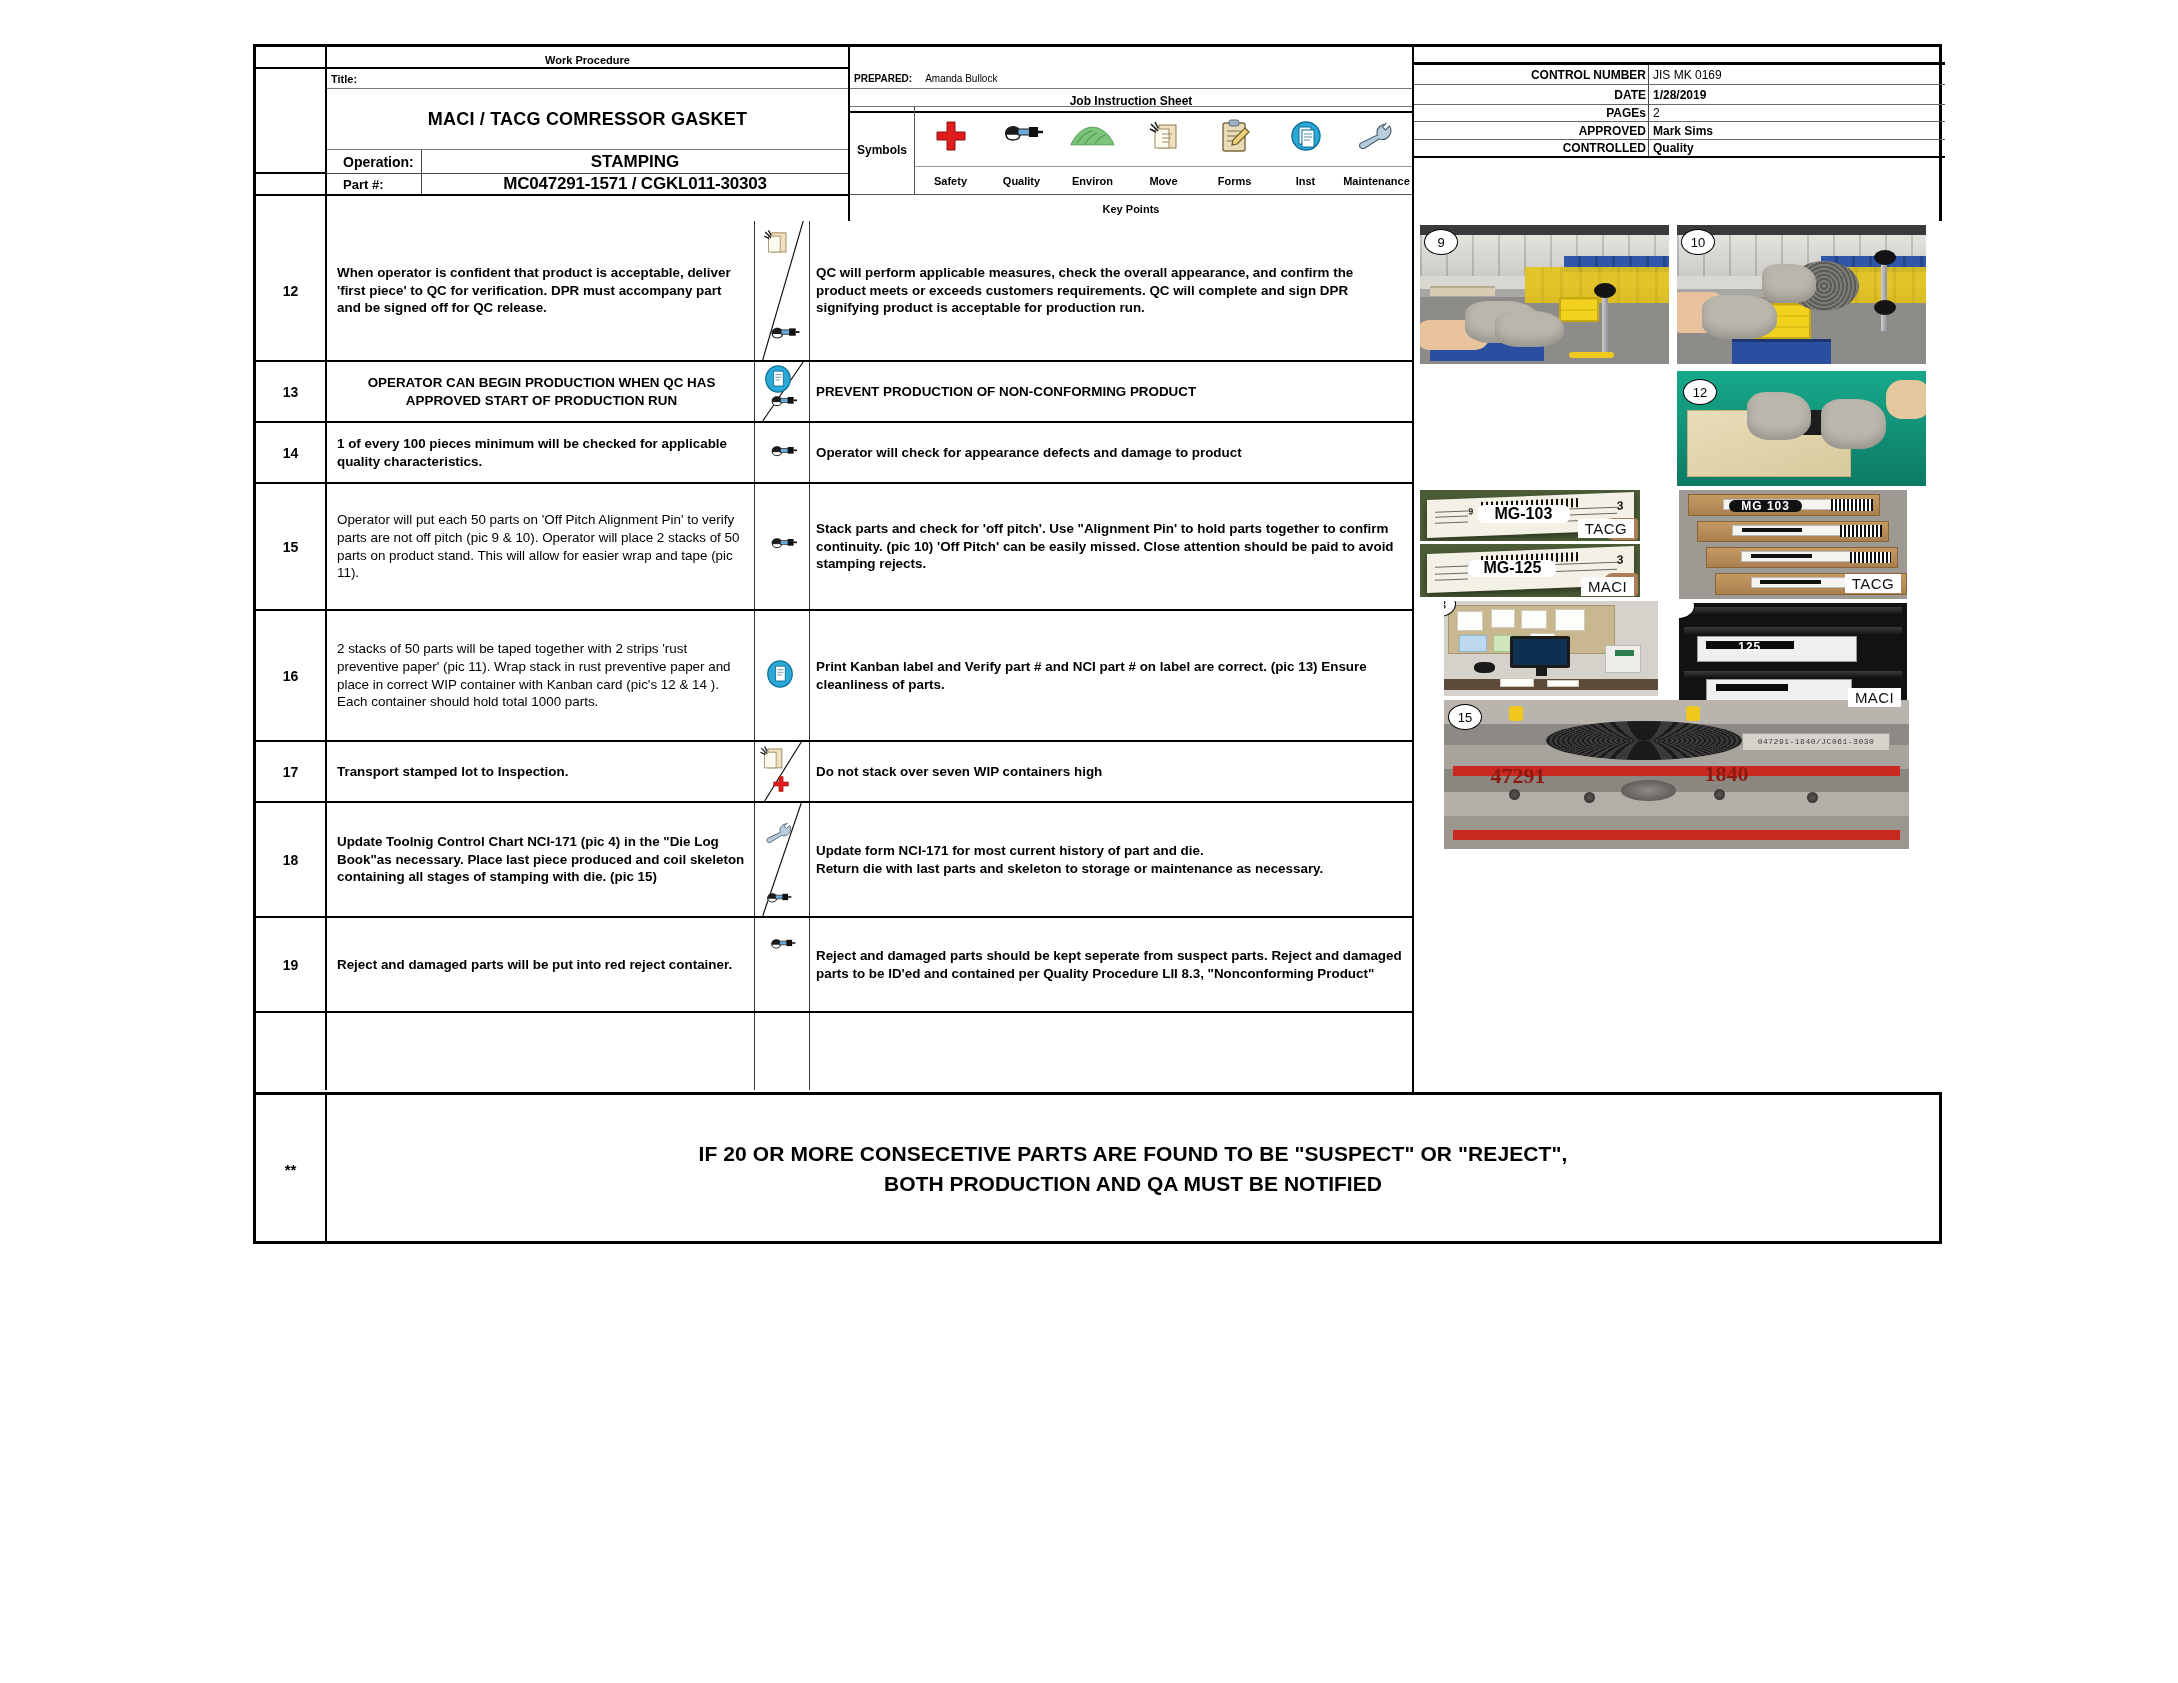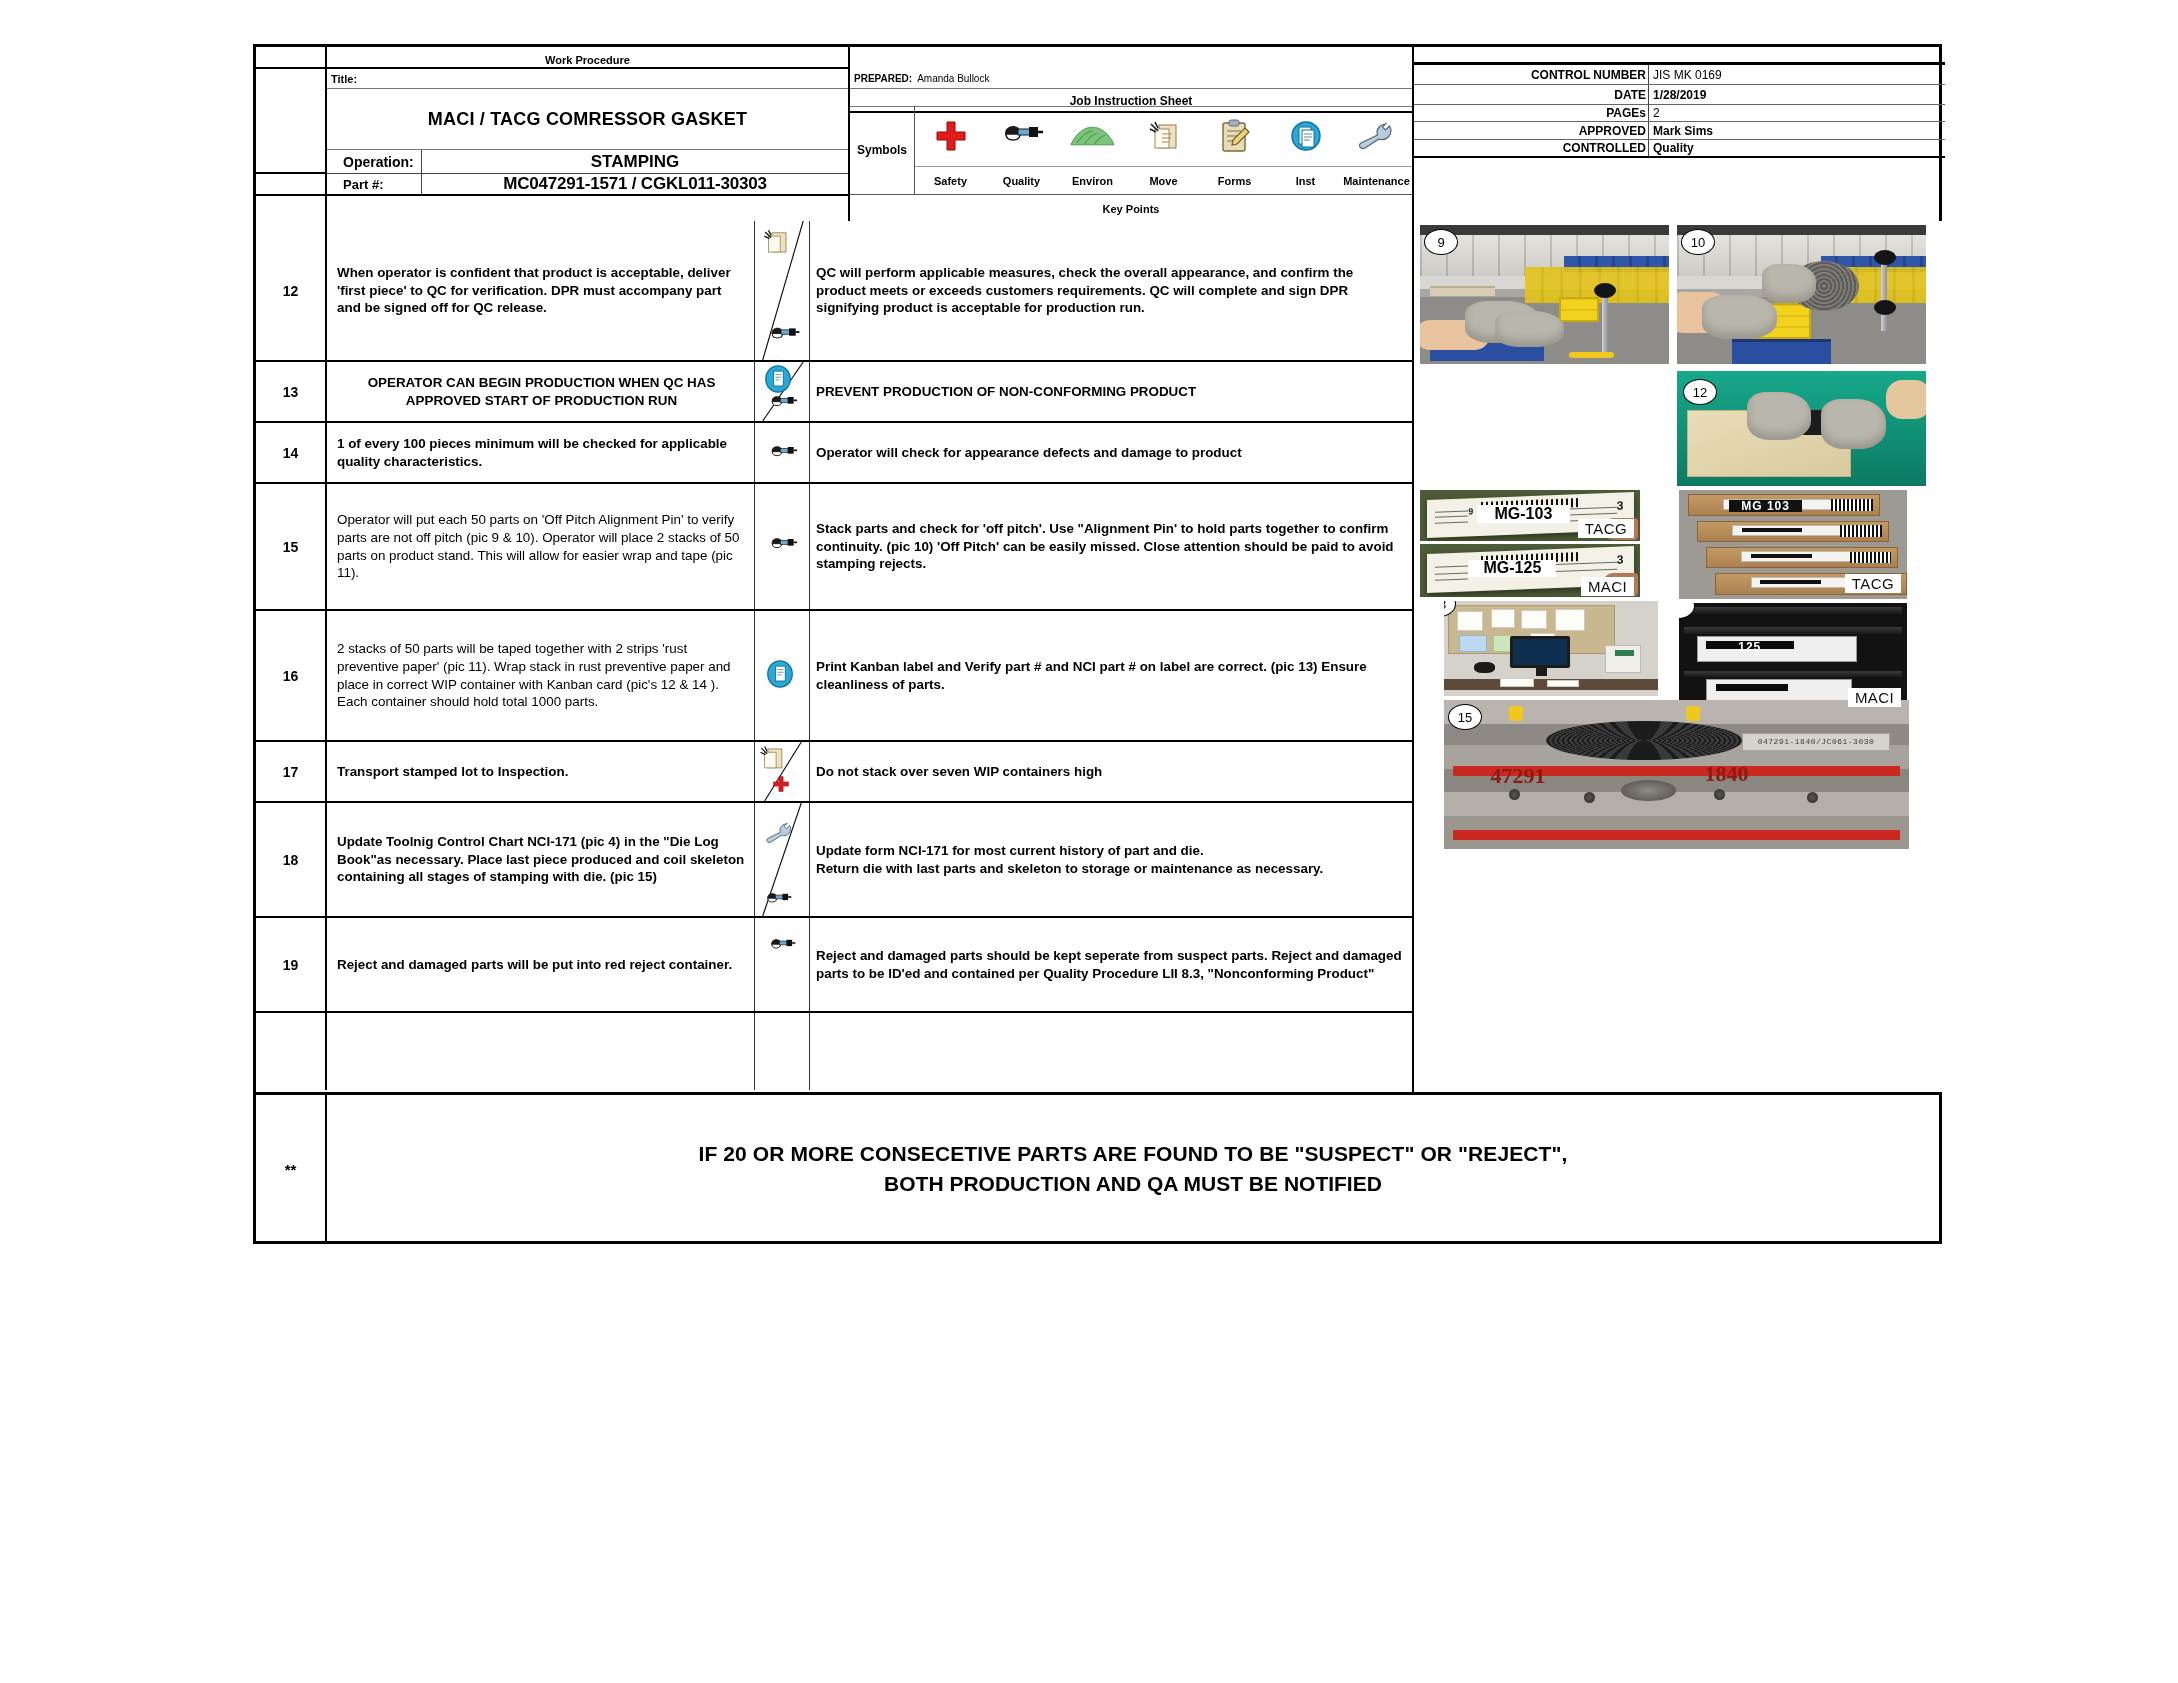--- a/index.html
+++ b/index.html
@@ -149,21 +149,21 @@
     display:flex; align-items:center; justify-content:center;
     font-size:13px; font-weight:400; color:#000;
   }
   .tag {
     position:absolute; background:#fff; color:#111; z-index:6;
     font-size:15px; font-weight:400; padding:1px 7px; letter-spacing:0.4px;
   }
   .lblbox {
     position:absolute; background:#fff; z-index:5;
     font-size:16px; font-weight:700; padding:1px 8px;
-    display:flex; align-items:center; justify-content:center;
+    display:flex; align-items:center; justify-content:center;border-radius:7px;
   }
 
   
   .shop { position:absolute; inset:0;
     background:
       linear-gradient(#3a3a3c 0 7%, transparent 7%),
       linear-gradient(180deg,#d9d7d2 0 46%, #a9a7a3 46% 52%, #8e8c89 52% 100%);
   }
   .shop::before{ content:""; position:absolute; left:0; top:7%; width:100%; height:30%;
     background:
@@ -285,21 +285,21 @@
         </div>
         <div class="tb-wp">
           <span class="wp-title">Work Procedure</span>
         </div>
       </div>
 
       <div class="symblock">
         <div class="sym-prep" style="display:flex;align-items:center;justify-content:center;margin-top:44px;">
           <span style="font-size:12px;font-weight:700;">Job Instruction Sheet</span>
         </div>
-        <div class="sym-prep2" style="display:flex;align-items:center;">
+        <div class="sym-prep2" style="display:flex;align-items:center;gap:8px;">
           <span style="font-size:10px;font-weight:700;padding-left:4px;">PREPARED:</span>
           <span style="font-size:10px;font-weight:400;padding-left:5px;">Amanda Bullock</span>
         </div>
         <div class="sym-blank"></div>
 
         <div class="sym-main">
           <div class="sym-lab">Symbols</div>
           <div class="sym-icons">
             <div class="sym-iconrow">
 

